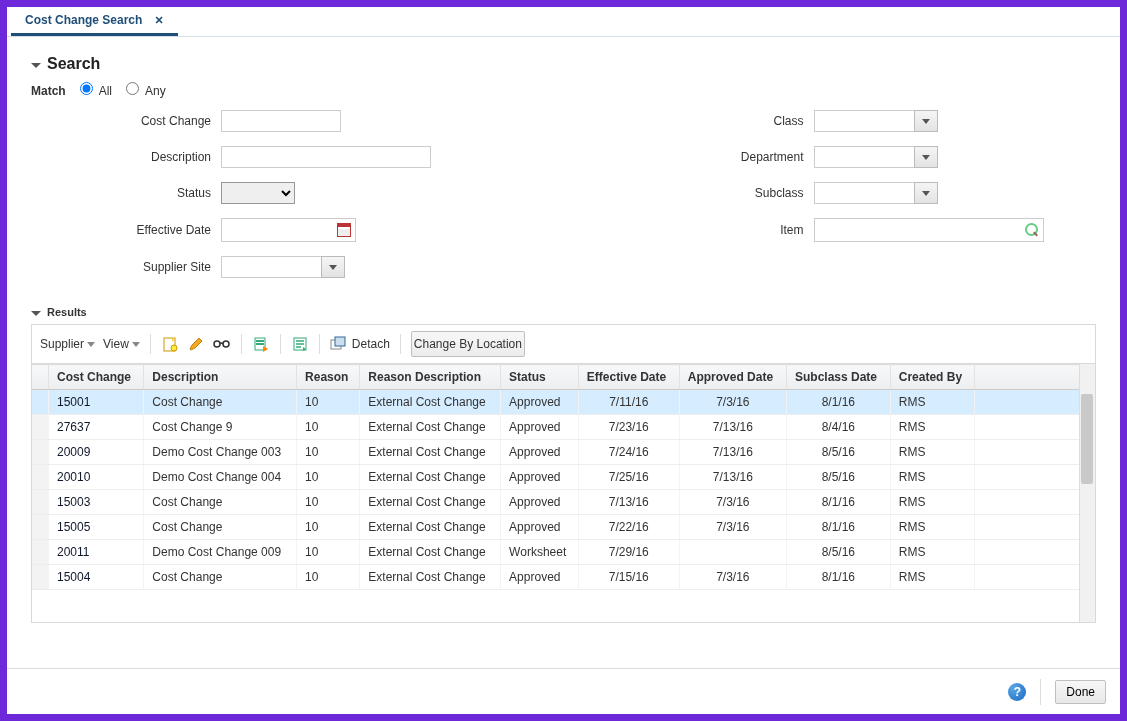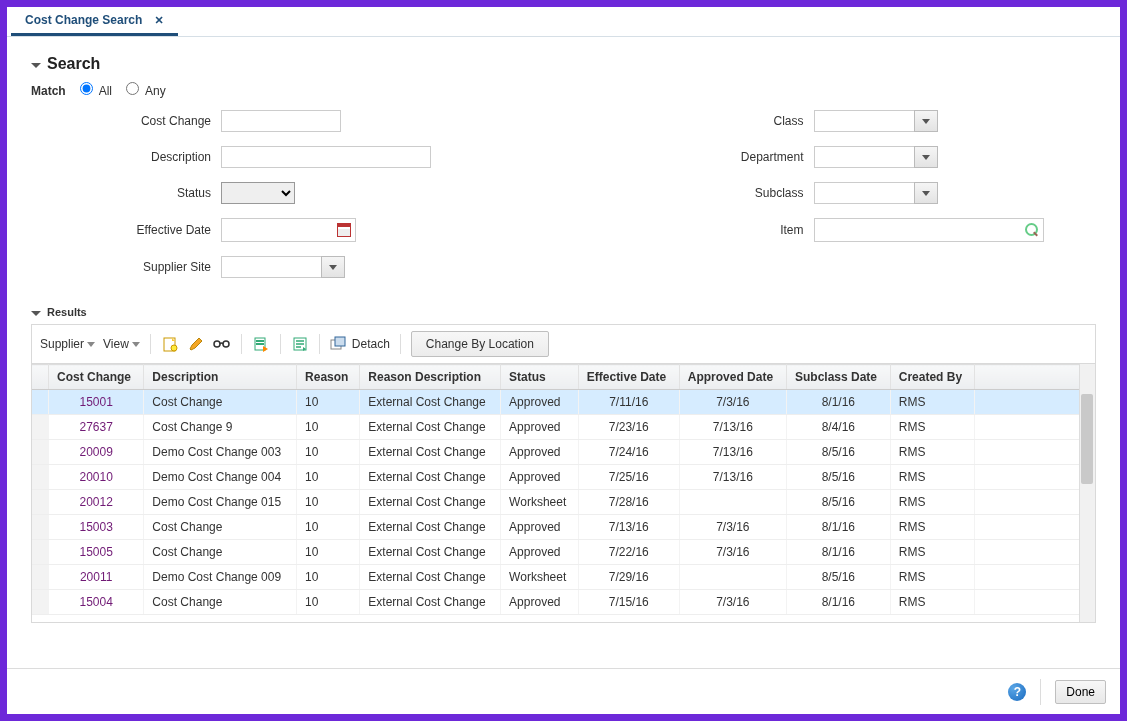--- a/index.html
+++ b/index.html
@@ -119,34 +119,34 @@
     border:1px solid #d9d9d9;border-bottom:0;
     padding:6px 8px;
     display:flex;align-items:center;gap:8px;
     background:#fff;
   }
   .tmenu{display:flex;align-items:center;gap:3px;cursor:pointer;font-size:12px;}
   .tmenu .caret{width:0;height:0;border-top:5px solid #888;border-left:4px solid transparent;border-right:4px solid transparent;}
   .sep{width:1px;height:20px;background:#ddd;margin:0 2px;}
   .ticon{width:18px;height:18px;display:flex;align-items:center;justify-content:center;cursor:pointer;}
   .detach{display:flex;align-items:center;gap:6px;cursor:pointer;}
-  .pillbtn{border:1px solid #bfbfbf;background:linear-gradient(#f7f7f7,#ececec);padding:5px 14px;border-radius:2px;cursor:pointer;font-size:12px;}
+  .pillbtn{border:1px solid #bfbfbf;background:linear-gradient(#f7f7f7,#ececec);padding:5px 2px;border-radius:2px;cursor:pointer;font-size:12px;}
   
   .tblwrap{border:1px solid #d9d9d9; position:relative; height:260px; overflow:hidden;}
   table.grid{border-collapse:collapse;width:100%;font-size:12px;}
   table.grid th{
     background:linear-gradient(#f7f8f9,#eceef0);
     border-top:1px solid #ddd;border-bottom:1px solid #ccc;border-right:1px solid #e2e2e2;
     text-align:left;font-weight:bold;color:#333;padding:5px 8px;white-space:nowrap;
   }
   table.grid td{
     border-bottom:1px solid #eee;border-right:1px solid #f3f3f3;
     padding:5px 8px;white-space:nowrap;
   }
-  table.grid td.link{color:#701a75;text-align:center;}
+  table.grid td.link{color:#0f172a;}
   tr.selected td{background:#d6ecff;}
   .rowmarker{width:14px;min-width:14px;background:#f3f3f3;border-right:1px solid #ddd;}
   th.rowmarker{background:linear-gradient(#f7f8f9,#eceef0);}
   .vscroll-fake{
     position:absolute;right:0;top:0;bottom:0;width:16px;background:#f1f1f1;border-left:1px solid #ddd;
   }
   .vscroll-thumb{position:absolute;right:2px;top:30px;width:12px;height:90px;background:#c9c9c9;border-radius:2px;}
   
   .footer{
     position:absolute;left:0;right:0;bottom:0;height:46px;
@@ -385,33 +385,20 @@
               <td>External Cost Change</td>
               <td>Approved</td>
               <td style="text-align:center">7/25/16</td>
               <td style="text-align:center">7/13/16</td>
               <td style="text-align:center">8/5/16</td>
               <td>RMS</td>
               <td></td>
             </tr>
             <tr>
               <td class="rowmarker"></td>
-              <td class="link">20012</td>
-              <td>Demo Cost Change 015</td>
-              <td>10</td>
-              <td>External Cost Change</td>
-              <td>Worksheet</td>
-              <td style="text-align:center">7/28/16</td>
-              <td style="text-align:center"></td>
-              <td style="text-align:center">8/5/16</td>
-              <td>RMS</td>
-              <td></td>
-            </tr>
-            <tr>
-              <td class="rowmarker"></td>
               <td class="link">15003</td>
               <td>Cost Change</td>
               <td>10</td>
               <td>External Cost Change</td>
               <td>Approved</td>
               <td style="text-align:center">7/13/16</td>
               <td style="text-align:center">7/3/16</td>
               <td style="text-align:center">8/1/16</td>
               <td>RMS</td>
               <td></td>

